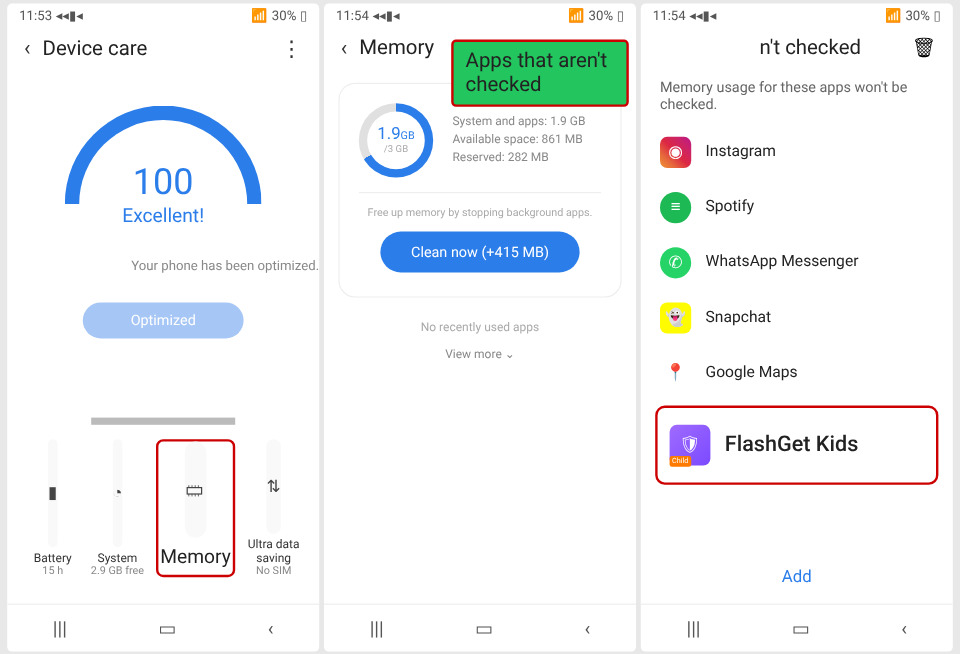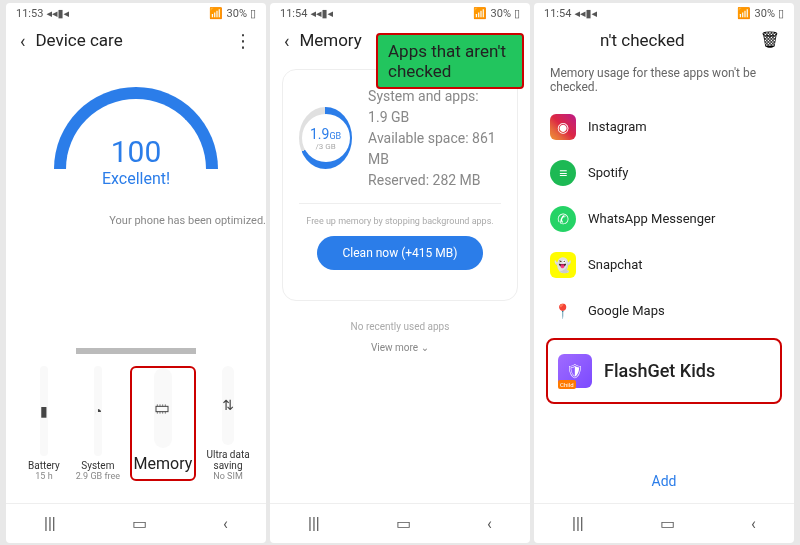--- a/index.html
+++ b/index.html
@@ -26,24 +26,24 @@
 .tile-sub{font-size:9px;color:#888}
 .mem-label{font-size:16px;color:#222;text-align:center;margin-top:6px}
 .nav-bar{display:flex;justify-content:space-around;align-items:center;padding:10px 0;border-top:1px solid #eee}
 .nav-icon{font-size:16px;color:#555}
 .mem-card{background:#fff;border:1px solid #eee;border-radius:14px;margin:12px;padding:16px}
 .mem-top{display:flex;gap:16px;align-items:center}
 .ring{width:62px;height:62px;border-radius:50%;background:conic-gradient(#2b7de9 0 240deg,#e0e0e0 240deg 360deg);display:flex;align-items:center;justify-content:center}
 .ring-in{width:48px;height:48px;border-radius:50%;background:#fff;display:flex;flex-direction:column;align-items:center;justify-content:center}
 .ring-val{font-size:14px;color:#2b7de9}
 .ring-total{font-size:8px;color:#aaa}
-.mem-stats{font-size:14px;color:#888;line-height:1.5}
+.mem-stats{font-size:10px;color:#888;line-height:1.5}
 .mem-divider{height:1px;background:#eee;margin:12px 0}
 .mem-hint{font-size:9px;color:#aaa;text-align:center}
-.cln-btn{background:#2b7de9;color:#fff;border-radius:20px;padding:10px 26px;margin:10px auto 14px;display:block;width:fit-content;font-size:12px}
+.cln-btn{background:#2b7de9;color:#fff;border-radius:20px;padding:10px 26px;margin:10px auto 4px;display:block;width:fit-content;font-size:12px}
 .no-recent{font-size:10px;color:#aaa;text-align:center;margin-top:8px}
 .view-more{font-size:10px;color:#888;text-align:center;margin-top:10px}
 .callout{position:absolute;top:30px;left:106px;right:6px;background:#22c55e;border:2px solid #c00;border-radius:4px;padding:6px 10px;font-size:17px;color:#222;z-index:10}
 .sub-text{font-size:12px;color:#666;padding:10px 16px}
 .app-row{display:flex;align-items:center;gap:12px;padding:10px 16px}
 .app-icon{width:26px;height:26px;border-radius:6px;display:flex;align-items:center;justify-content:center;font-size:14px;color:#fff}
 .app-label{font-size:13px;color:#222}
 .highlight-row{border:2px solid #c00;border-radius:8px;margin:4px 12px;padding:14px 10px}
 .highlight-row .app-label{font-size:18px;font-weight:500}
 .add-btn{text-align:center;color:#2b7de9;font-size:14px;padding:14px;margin-top:auto}
@@ -82,20 +82,21 @@
     <span class="header-title">Device care</span>
     <span class="more-icon">⋮</span>
   </div>
   <div class="gauge-area">
     <div class="gauge">
       <div class="gauge-num">100</div>
     </div>
     <div class="gauge-text">Excellent!</div>
   </div>
   <div class="opt-text">Your phone has been optimized.</div>
+  <div class="opt-btn">Optimized</div>
   <div style="margin-top:auto">
     <div class="hbar"></div>
     <div class="tiles">
       <div style="display:flex;flex-direction:column;align-items:center;flex:1">
         <div class="tile">
               <span class="tile-icon">▮</span>
             </div>
         <div class="tile-label">Battery</div>
         <div class="tile-sub">15 h</div>
       </div>
@@ -188,21 +189,21 @@
           <span>11:54</span>
           <span>◂◂▮◂</span>
         </div>
     <div class="status-right">
           <span>📶</span>
           <span>30%</span>
           <span>▯</span>
         </div>
   </div>
   <div class="header">
-    <span class="header-title" style="margin-left:52px">n't checked</span>
+    <span class="header-title" style="margin-left:85px">n't checked</span>
     <span class="trash-icon">🗑</span>
   </div>
   <div class="sub-text">Memory usage for these apps won't be checked.</div>
 
   <div class="app-row">
     <div class="app-icon ig">◉</div>
     <span class="app-label">Instagram</span>
   </div>
   <div class="app-row">
     <div class="app-icon sp">≡</div>

